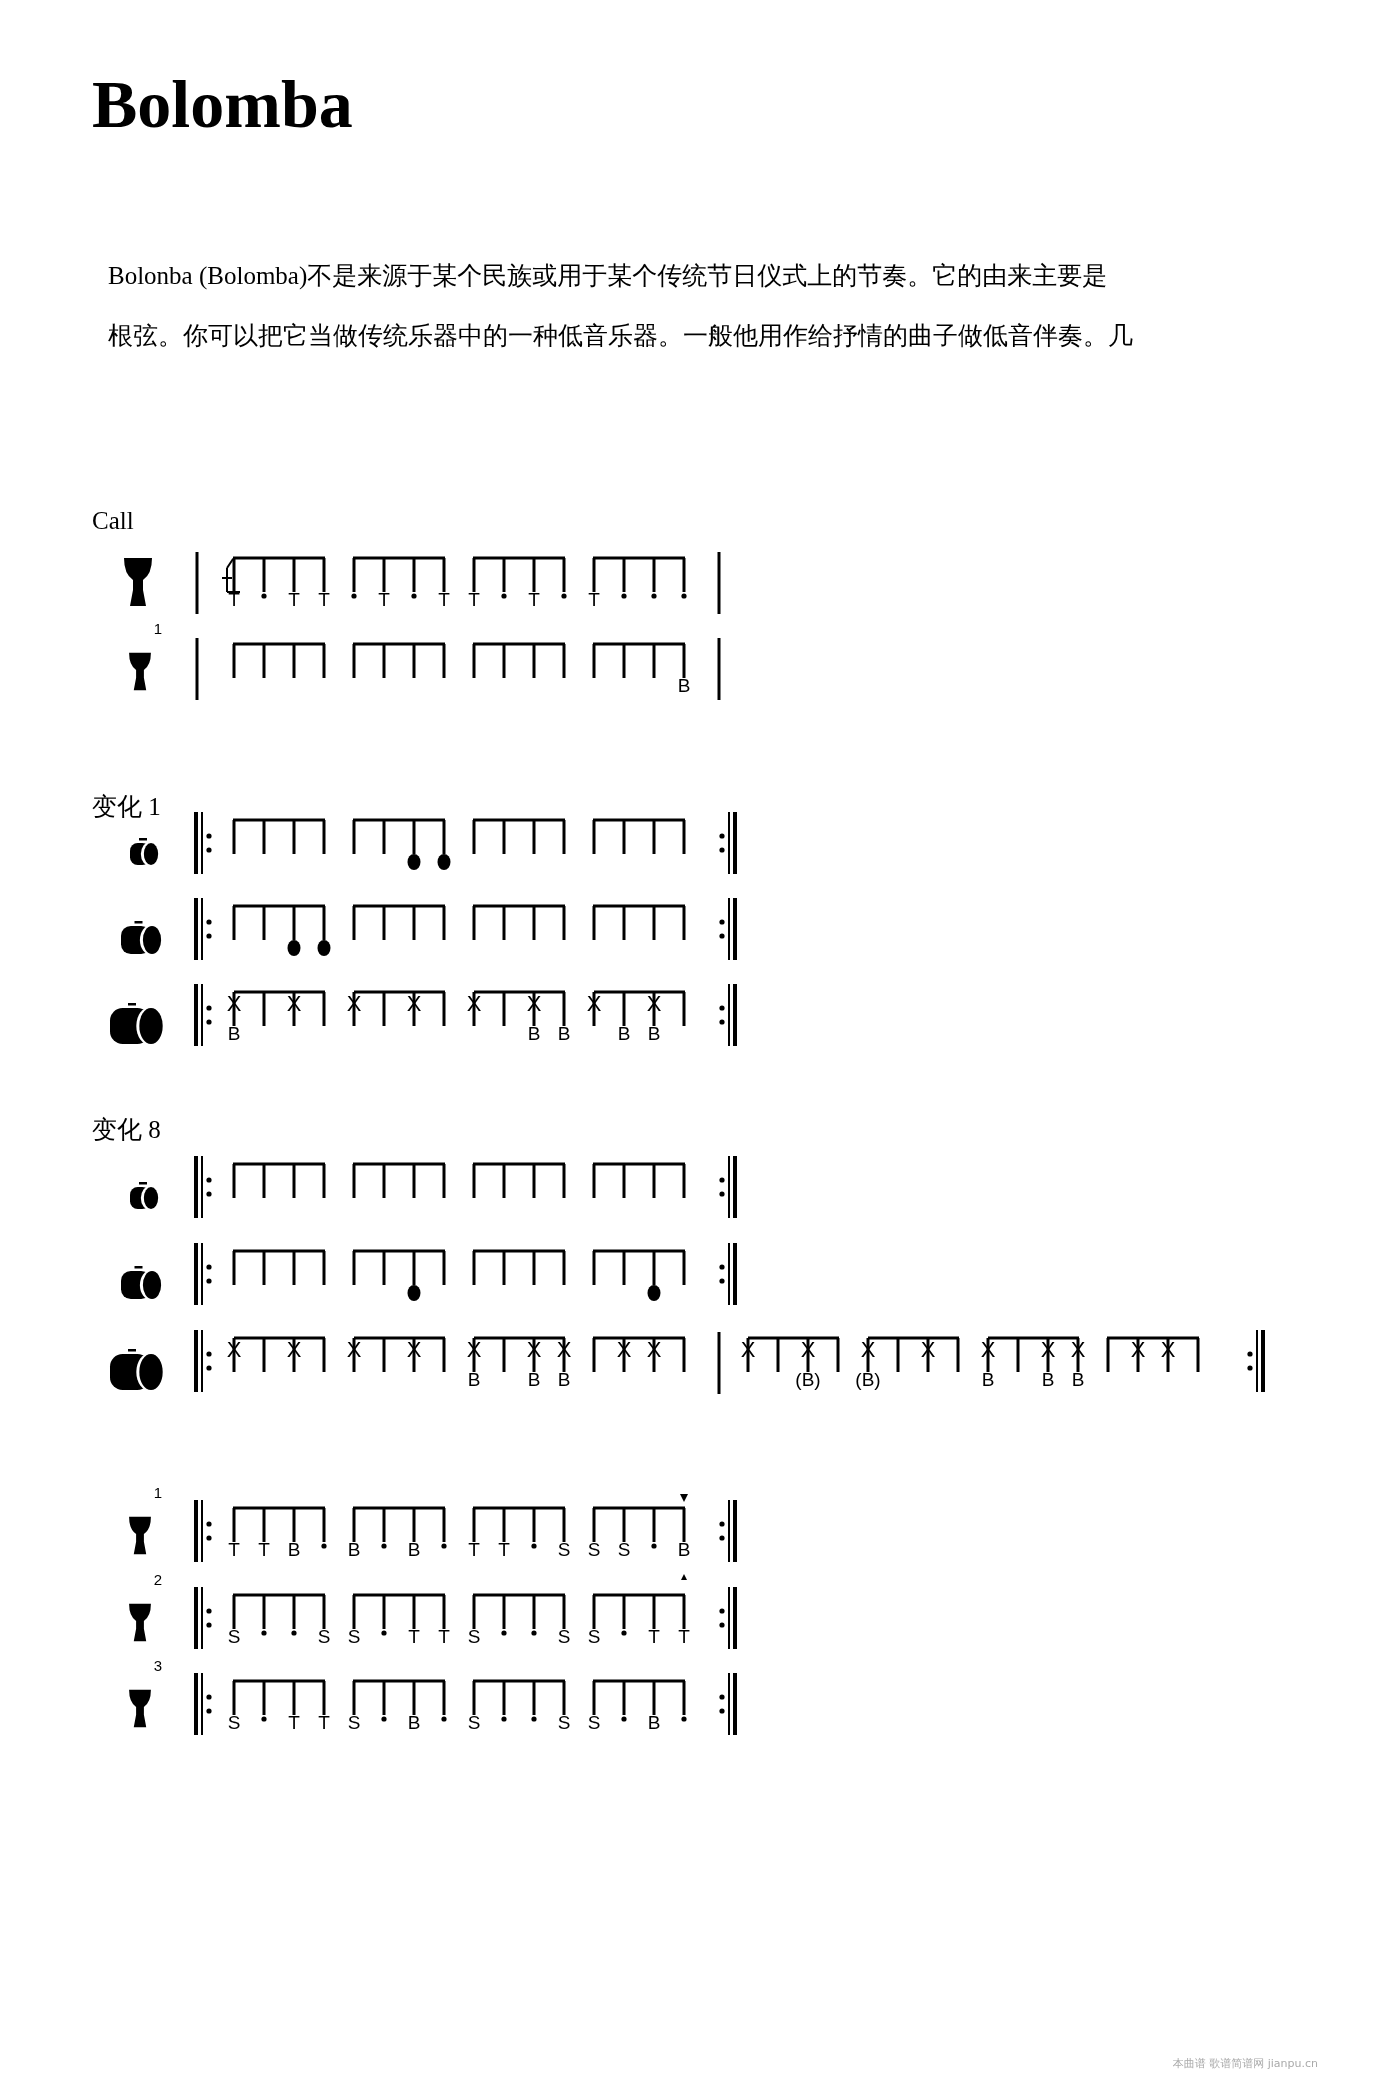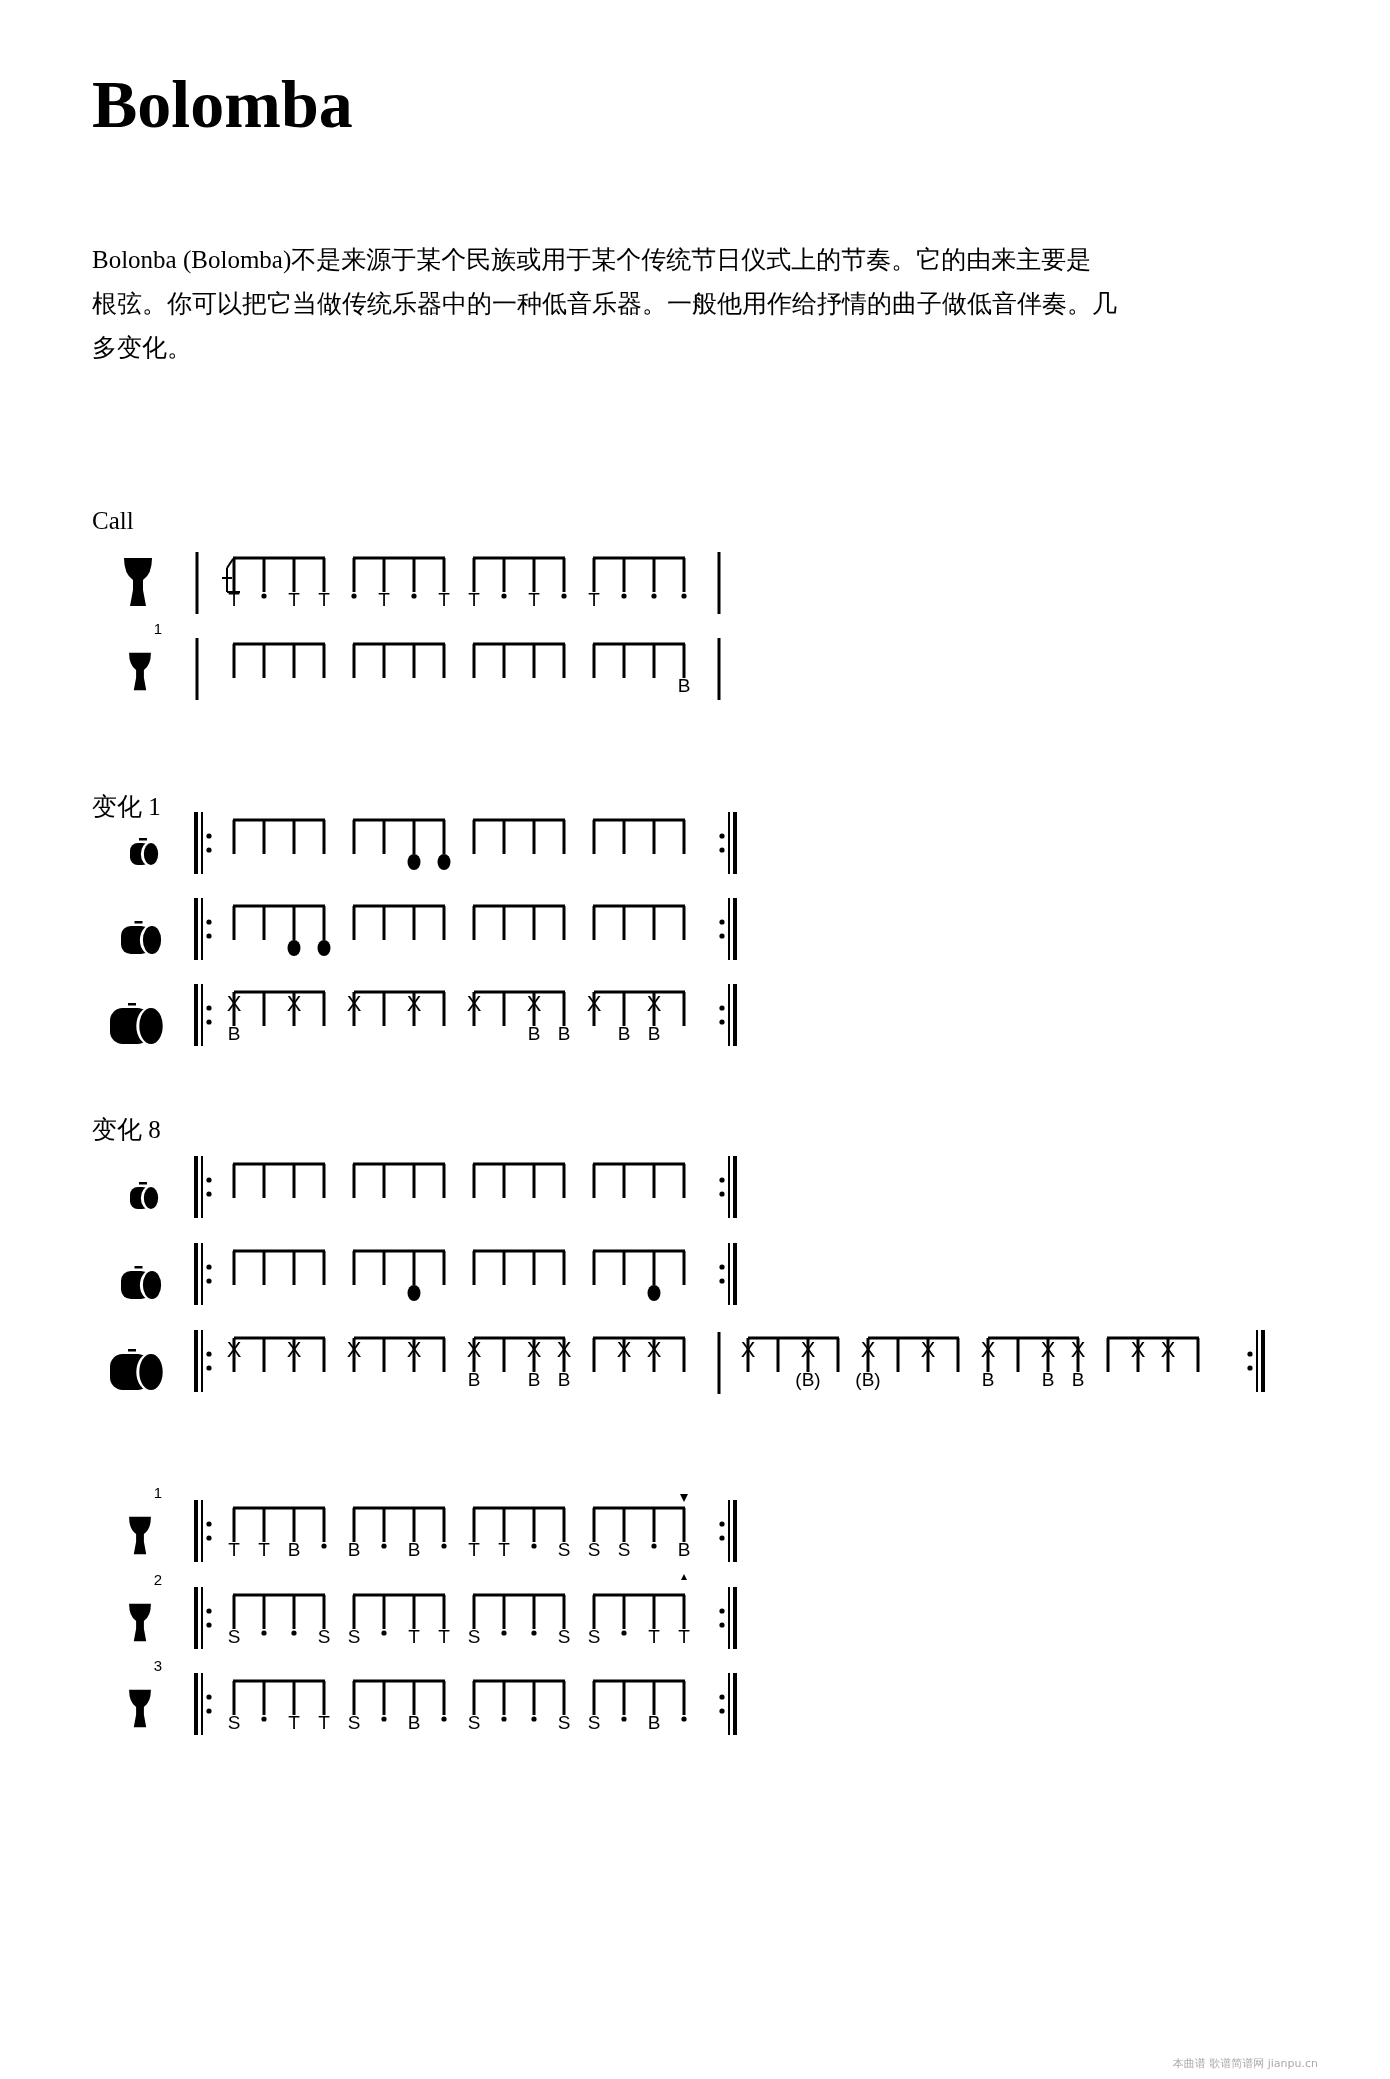--- a/index.html
+++ b/index.html
@@ -7,41 +7,40 @@
   .title {
     position: absolute; left: 92px; top: 70px;
     font-family: "Liberation Serif", "DejaVu Serif", serif;
     font-size: 68px; font-weight: bold; line-height: 1; margin: 0;
   }
   .intro {
     position: absolute; left: 92px; top: 238px; width: 1250px;
     font-family: "Liberation Serif", "DejaVu Serif", serif;
     font-size: 25px; line-height: 44px;
   }
-  .intro p { margin: 0; white-space: nowrap; }
+  .intro p { margin: 16px; white-space: nowrap; }
   .section-label {
     position: absolute; left: 92px;
     font-family: "Liberation Serif", "DejaVu Serif", serif;
     font-size: 25px; line-height: 1;
   }
   .staff-svg { position: absolute; left: 0; top: 0; }
   .watermark {
     position: absolute; right: 72px; bottom: 8px;
     font-family: "DejaVu Sans", sans-serif; font-size: 11px; color: #aaa;
   }
 </style>
 </head>
 <body>
 
 <h1 class="title">Bolomba</h1>
 
 <div class="intro">
   <p>Bolonba (Bolomba)不是来源于某个民族或用于某个传统节日仪式上的节奏。它的由来主要是</p>
   <p>根弦。你可以把它当做传统乐器中的一种低音乐器。一般他用作给抒情的曲子做低音伴奏。几</p>
-  <p>多变化。</p>
 </div>
 
 <div class="section-label" style="top:508px">Call</div>
 <div class="section-label" style="top:794px">变化  1</div>
 <div class="section-label" style="top:1117px">变化  8</div>
 
 <svg class="staff-svg" id="notation" width="1390" height="2079" viewBox="0 0 1390 2079" xmlns="http://www.w3.org/2000/svg">
     <g>
       <g>
         <path d="M 124 558 L 152 558 Q 152 574 143 580 L 143 590 L 146 606 L 130 606 L 133 590 L 133 580 Q 124 574 124 558 Z" fill="#000"></path>

